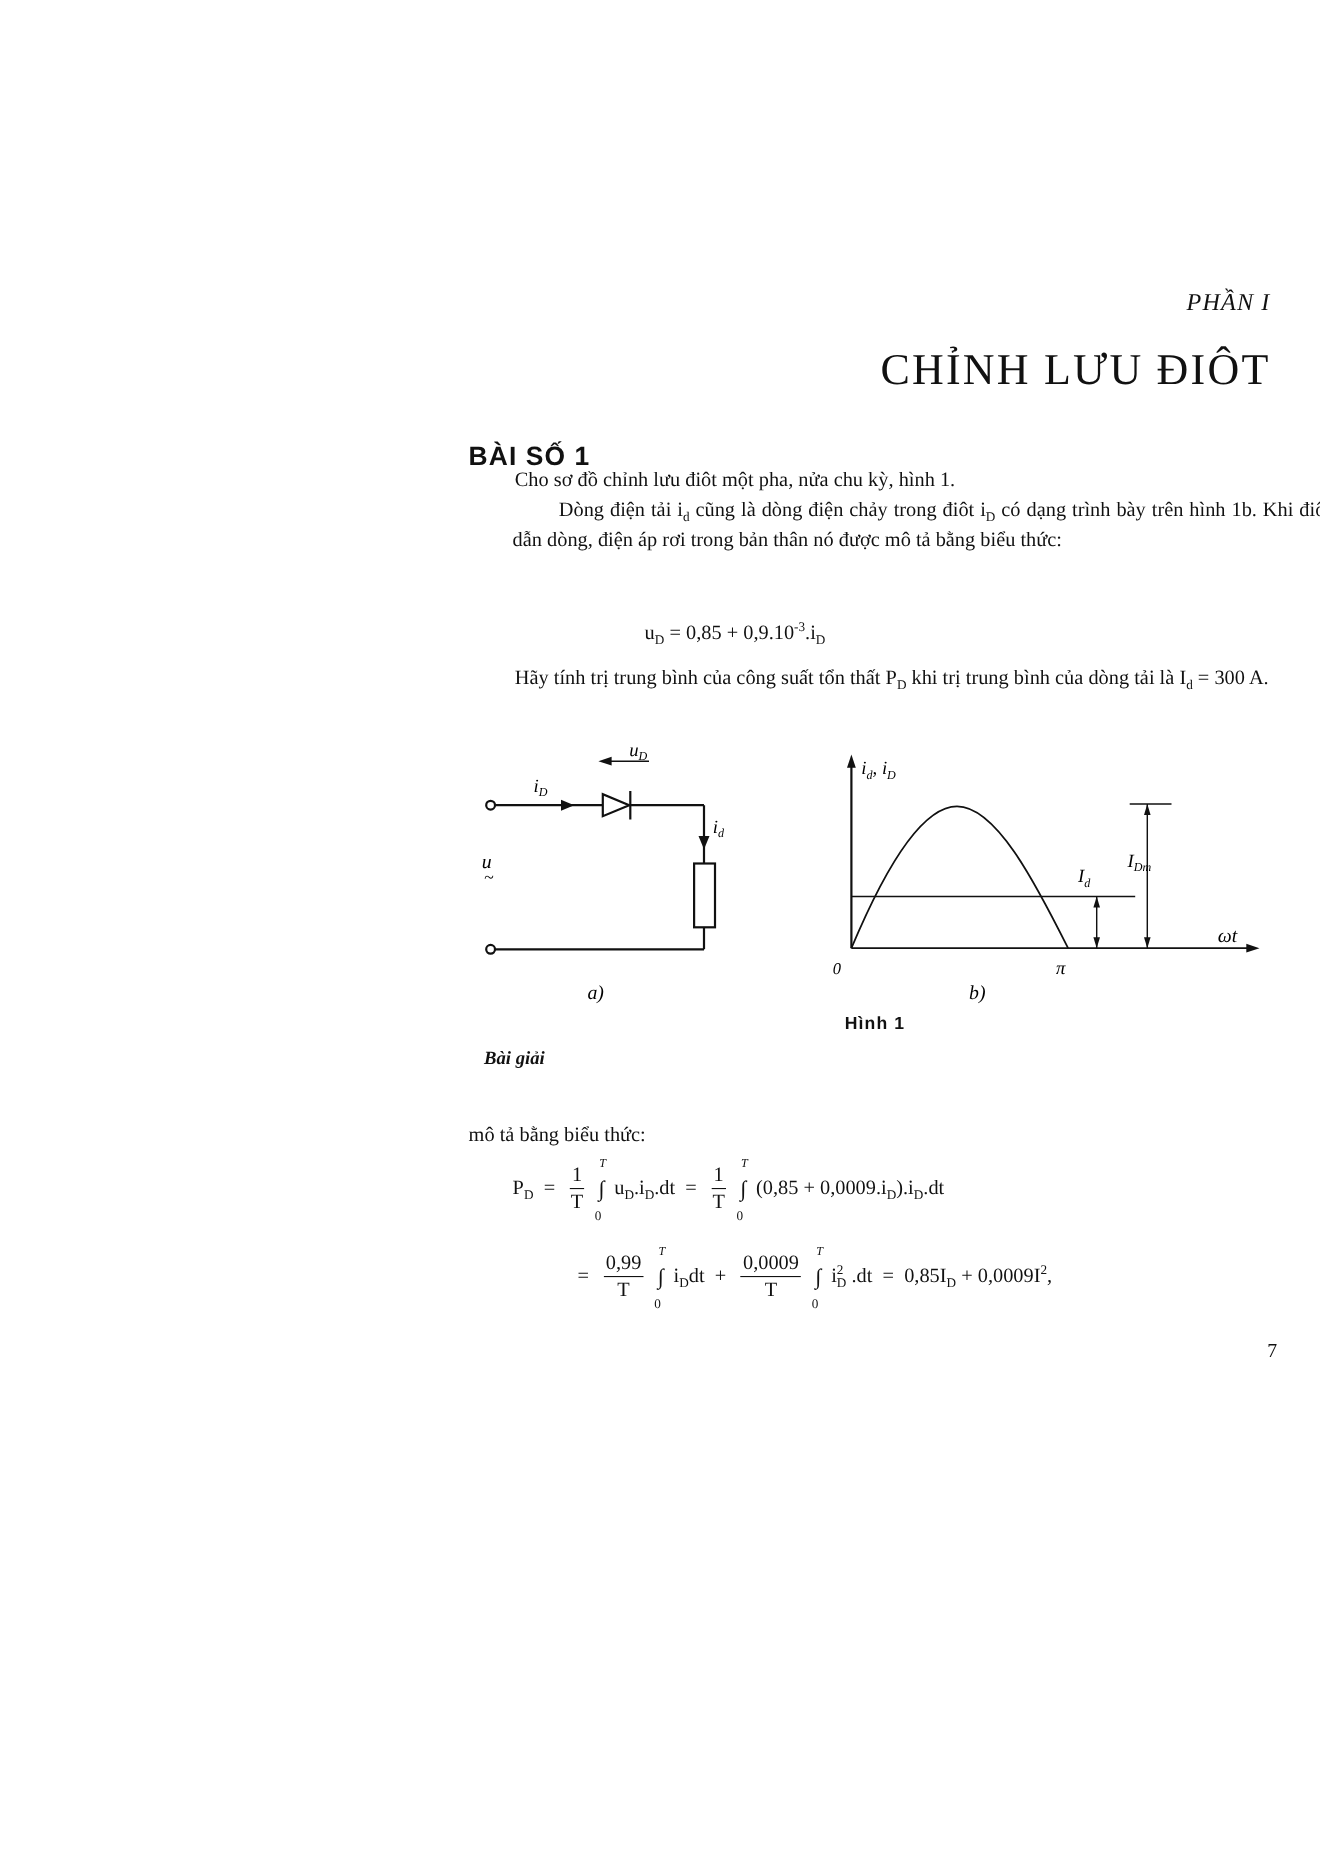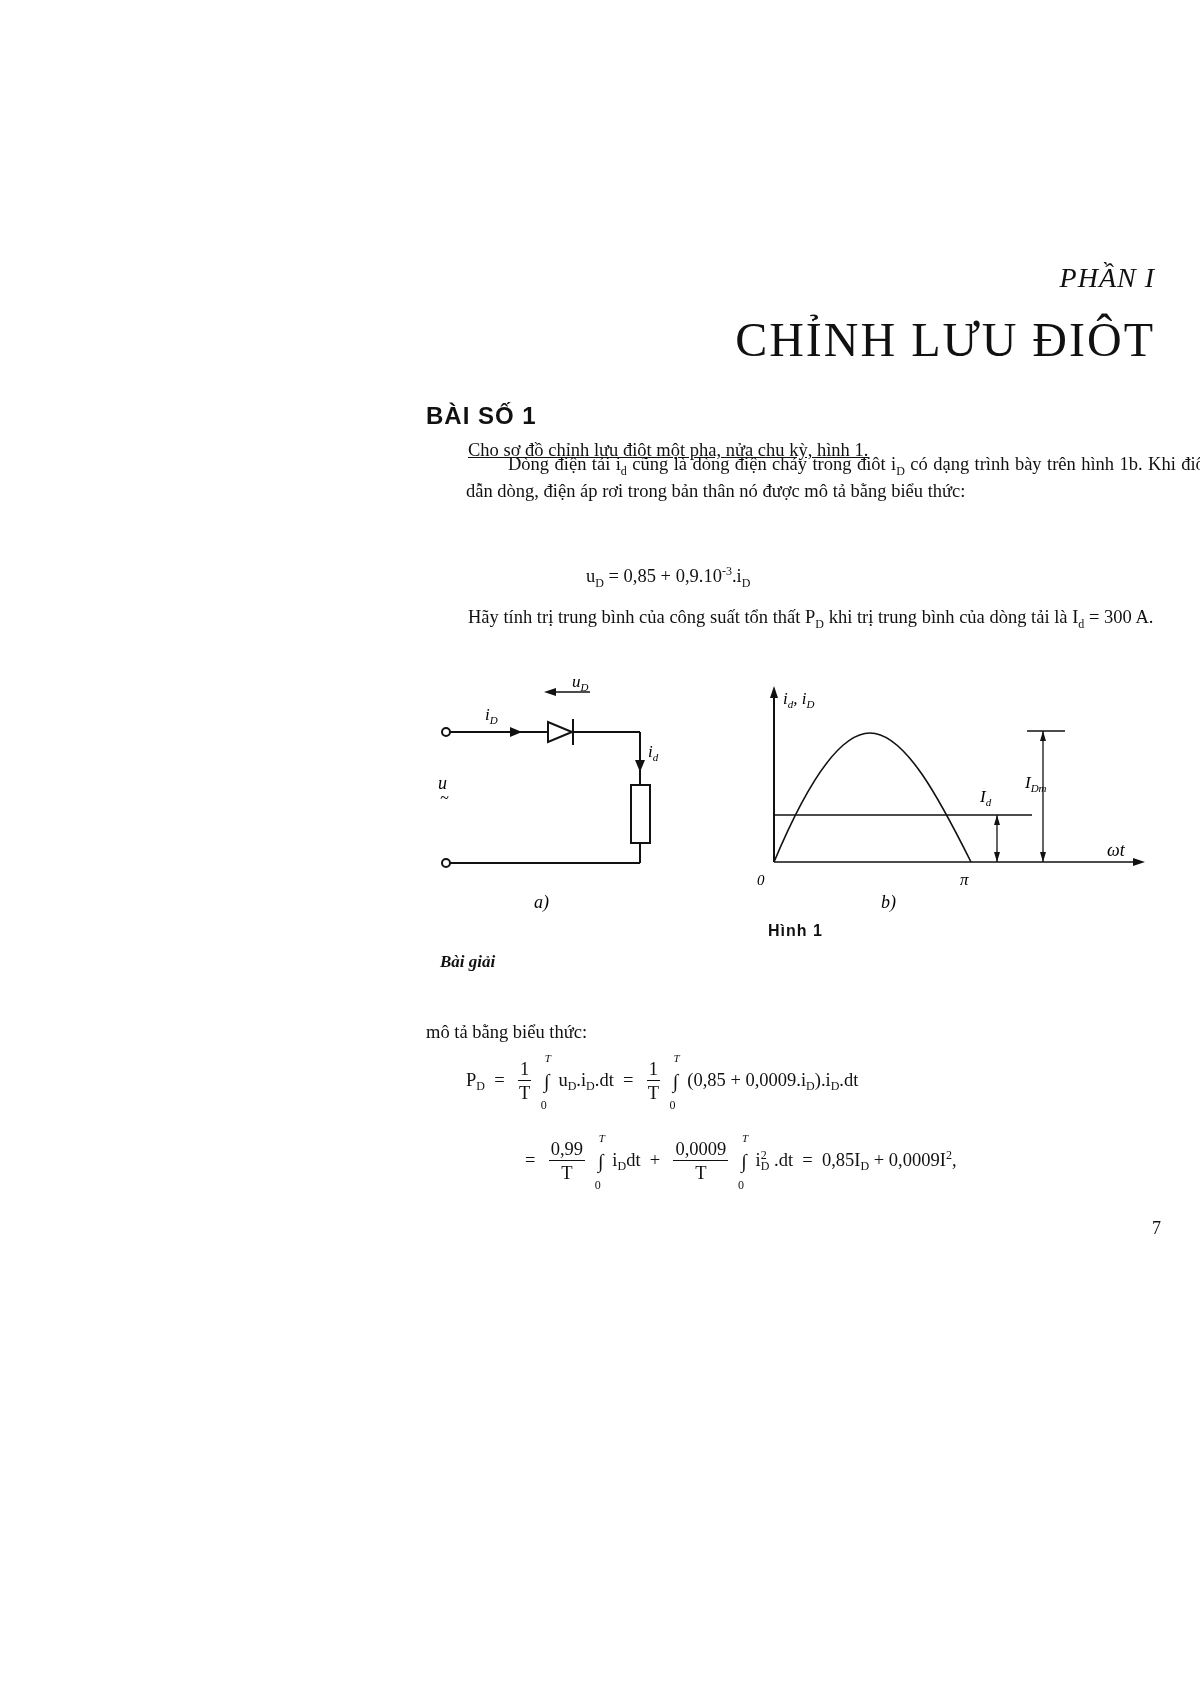--- a/index.html
+++ b/index.html
@@ -1,19 +1,19 @@
 <!DOCTYPE html>
 <html><head>
   <meta charset="utf-8">
   <style>
     html, body { margin: 0; padding: 0; background: #ffffff; }
     body { width: 1200px; height: 1690px; position: relative; overflow: hidden; color: #111; font-family: "Liberation Serif", "DejaVu Serif", serif; }
     .abs { position: absolute; white-space: nowrap; }
-    .part-label { right: 45px; top: 262px; font-style: italic; font-size: 28px; letter-spacing: 1px; font-family: Liberation Serif, serif; }
-    .chapter-title { right: 45px; top: 312px; font-size: 48px; letter-spacing: 2px; }
+    .part-label { right: 45px; top: 262px; font-style: italic; font-size: 22px; letter-spacing: 1px; font-family: Liberation Serif, serif; }
+    .chapter-title { right: 45px; top: 312px; font-size: 40px; letter-spacing: 2px; }
     .section-title { left: 426px; top: 402px; font-family: "Liberation Sans", "DejaVu Sans", sans-serif; font-weight: bold; font-size: 24px; letter-spacing: 1px; }
     .para { position: absolute; left: 426px; width: 744px; font-size: 18.5px; line-height: 27px; text-align: justify; }
     .para .indent { display: inline-block; width: 42px; }
     .eq-line { position: absolute; font-size: 18.5px; white-space: nowrap; }
     sub, sup { font-size: 12px; line-height: 0; }
     .fig-caption { font-family: "Liberation Sans", "DejaVu Sans", sans-serif; font-weight: bold; font-size: 16px; letter-spacing: 1px; }
     .sol-title { left: 440px; top: 952px; font-style: italic; font-weight: bold; font-size: 17px; }
     .page-number { left: 1152px; top: 1218px; font-size: 18px; }
     .frac { display: inline-block; vertical-align: middle; text-align: center; margin: 0 4px; }
     .frac .num { display: block; padding: 0 2px; border-bottom: 1.4px solid #111; line-height: 22px; }
@@ -24,21 +24,21 @@
     svg text { font-family: "Liberation Serif", "DejaVu Serif", serif; font-style: italic; }
   </style>
 </head>
 <body>
 
 <div class="abs part-label">PHẦN I</div>
 <div class="abs chapter-title">CHỈNH LƯU ĐIÔT</div>
 
 <div class="abs section-title">BÀI SỐ 1</div>
 
-<div class="para" style="top:437px;text-decoration:underline;">
+<div class="para" style="top:424px;">
   <span class="indent"></span><span>Cho sơ đồ chỉnh lưu điôt một pha, nửa chu kỳ, hình 1.</span>
 </div>
 
 <div class="para" style="top:451px;margin-left:40px;">
   <span class="indent"></span><span>Dòng điện tải i</span><sub>d</sub><span> cũng là dòng điện chảy trong điôt i</span><sub>D</sub><span> có dạng trình bày trên hình 1b. Khi điôt dẫn dòng, điện áp rơi trong bản thân nó được mô tả bằng biểu thức:</span>
 </div>
 
 <div class="eq-line" style="left:586px; top:566px;">
   <span>u</span><sub>D</sub><span> = 0,85 + 0,9.10</span><sup>-3</sup><span>.i</span><sub>D</sub>
 </div>

